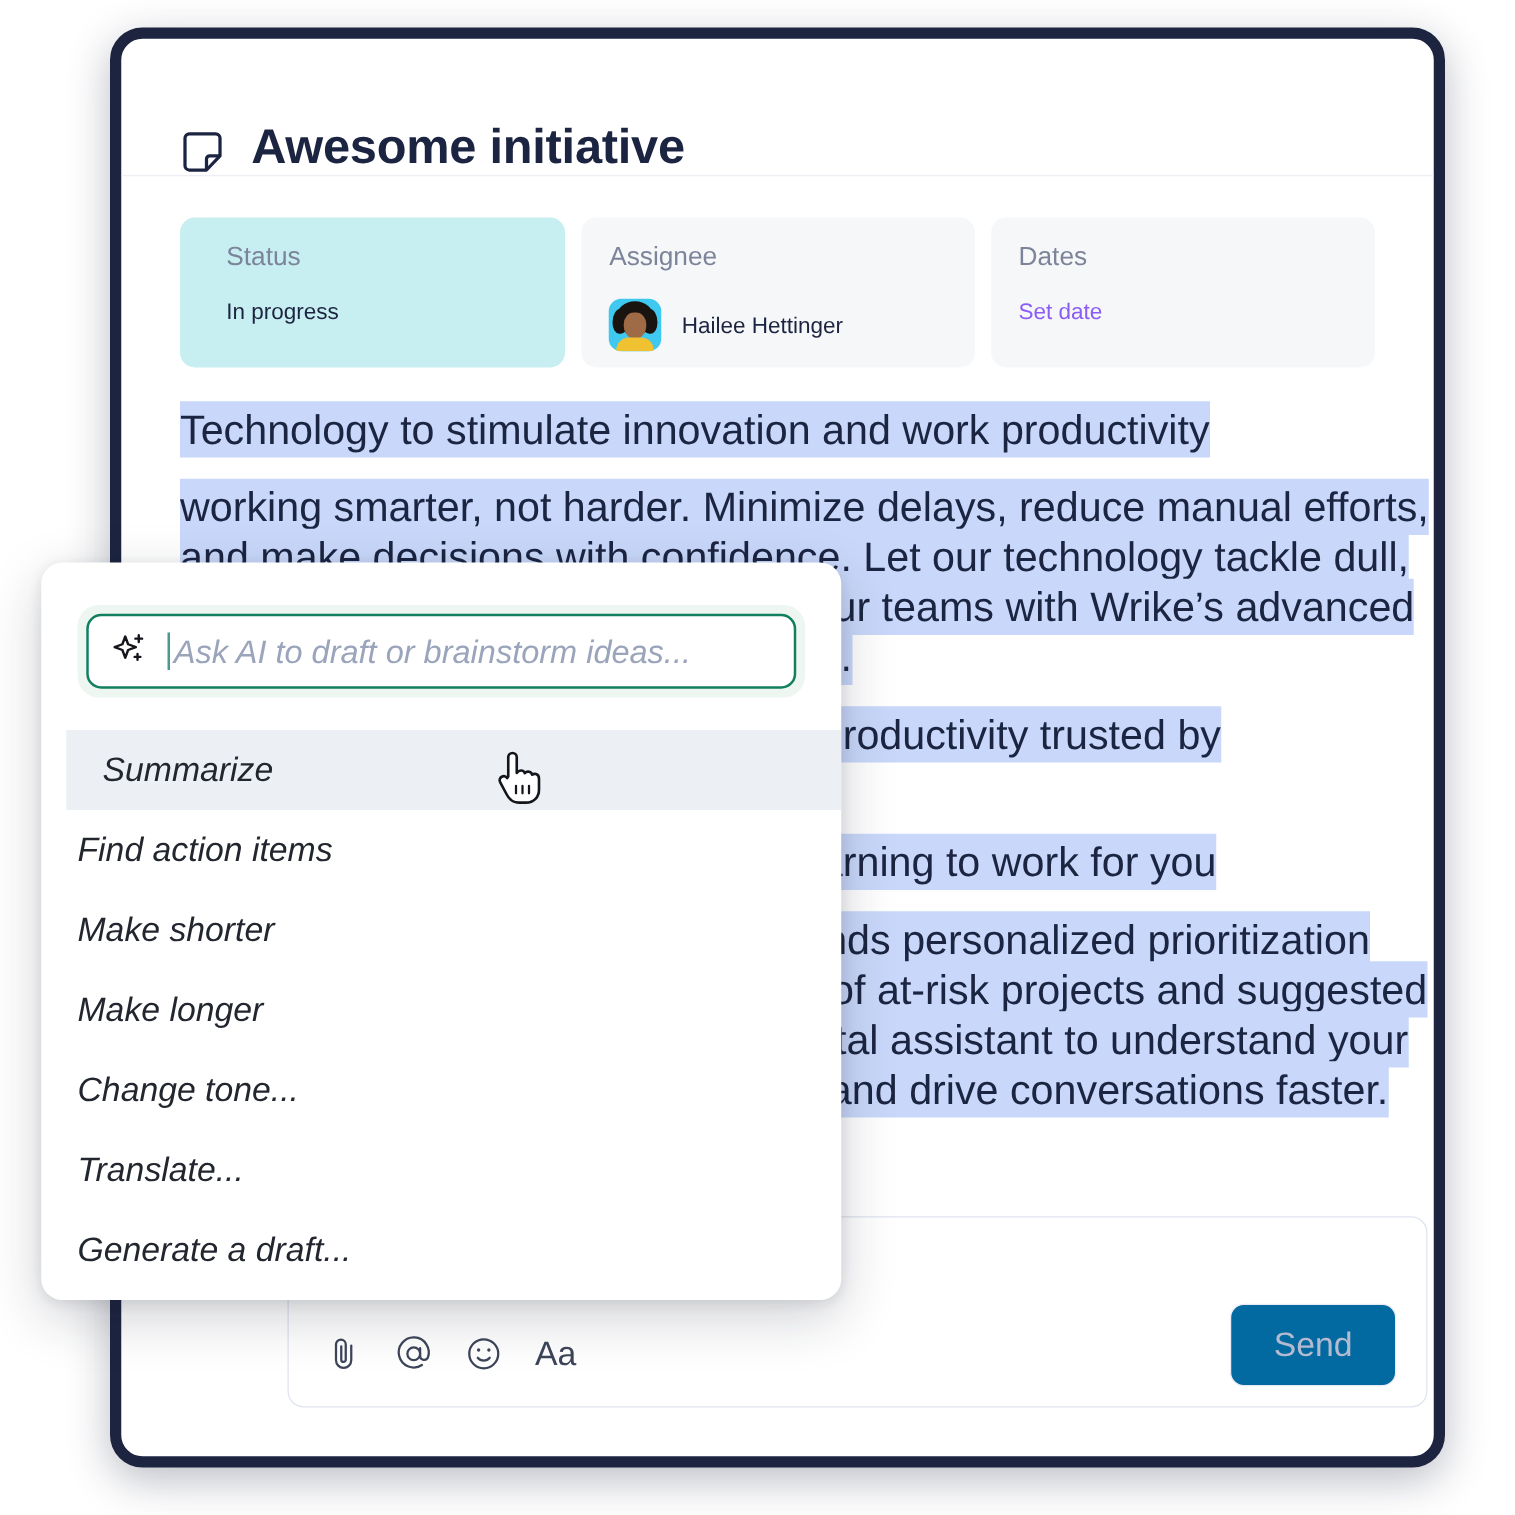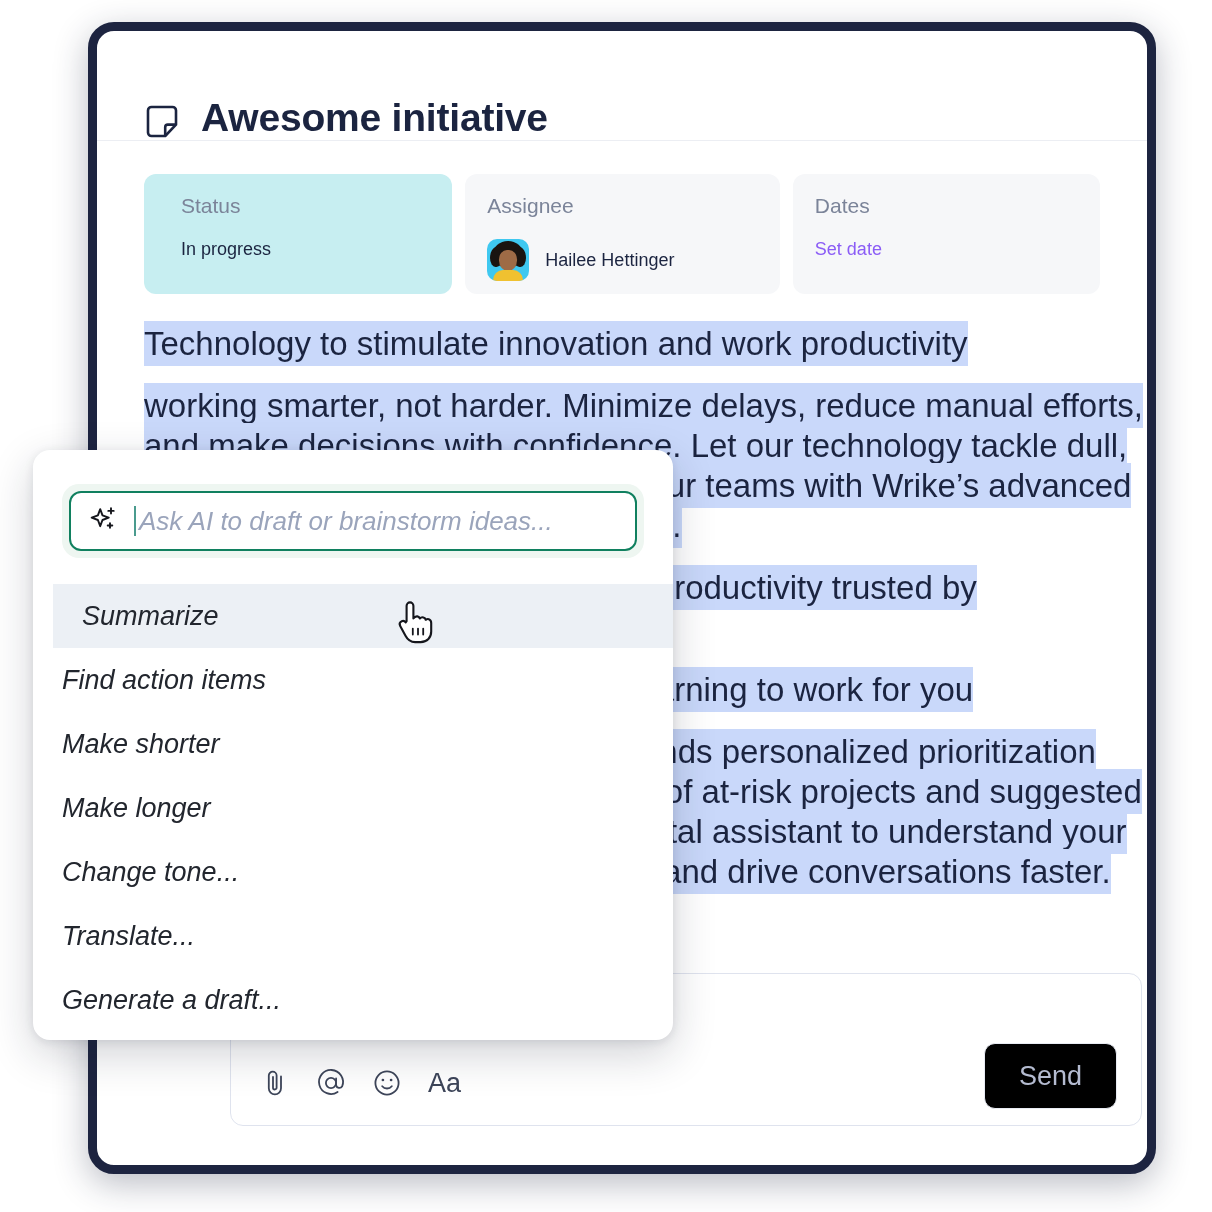--- a/index.html
+++ b/index.html
@@ -167,21 +167,21 @@
     color: #3d4559;
     line-height: 30px;
   }
   .send-btn {
     position: absolute;
     right: 24px;
     bottom: 16px;
     width: 133px;
     height: 66px;
     border-radius: 11px;
-    background: #000000;
+    background: #0369a1;
     border: 1px solid #e8ebf3;
     color: #b4bbd0;
     font-size: 27px;
     display: flex;
     align-items: center;
     justify-content: center;
   }
 
   
   #ai-panel {

